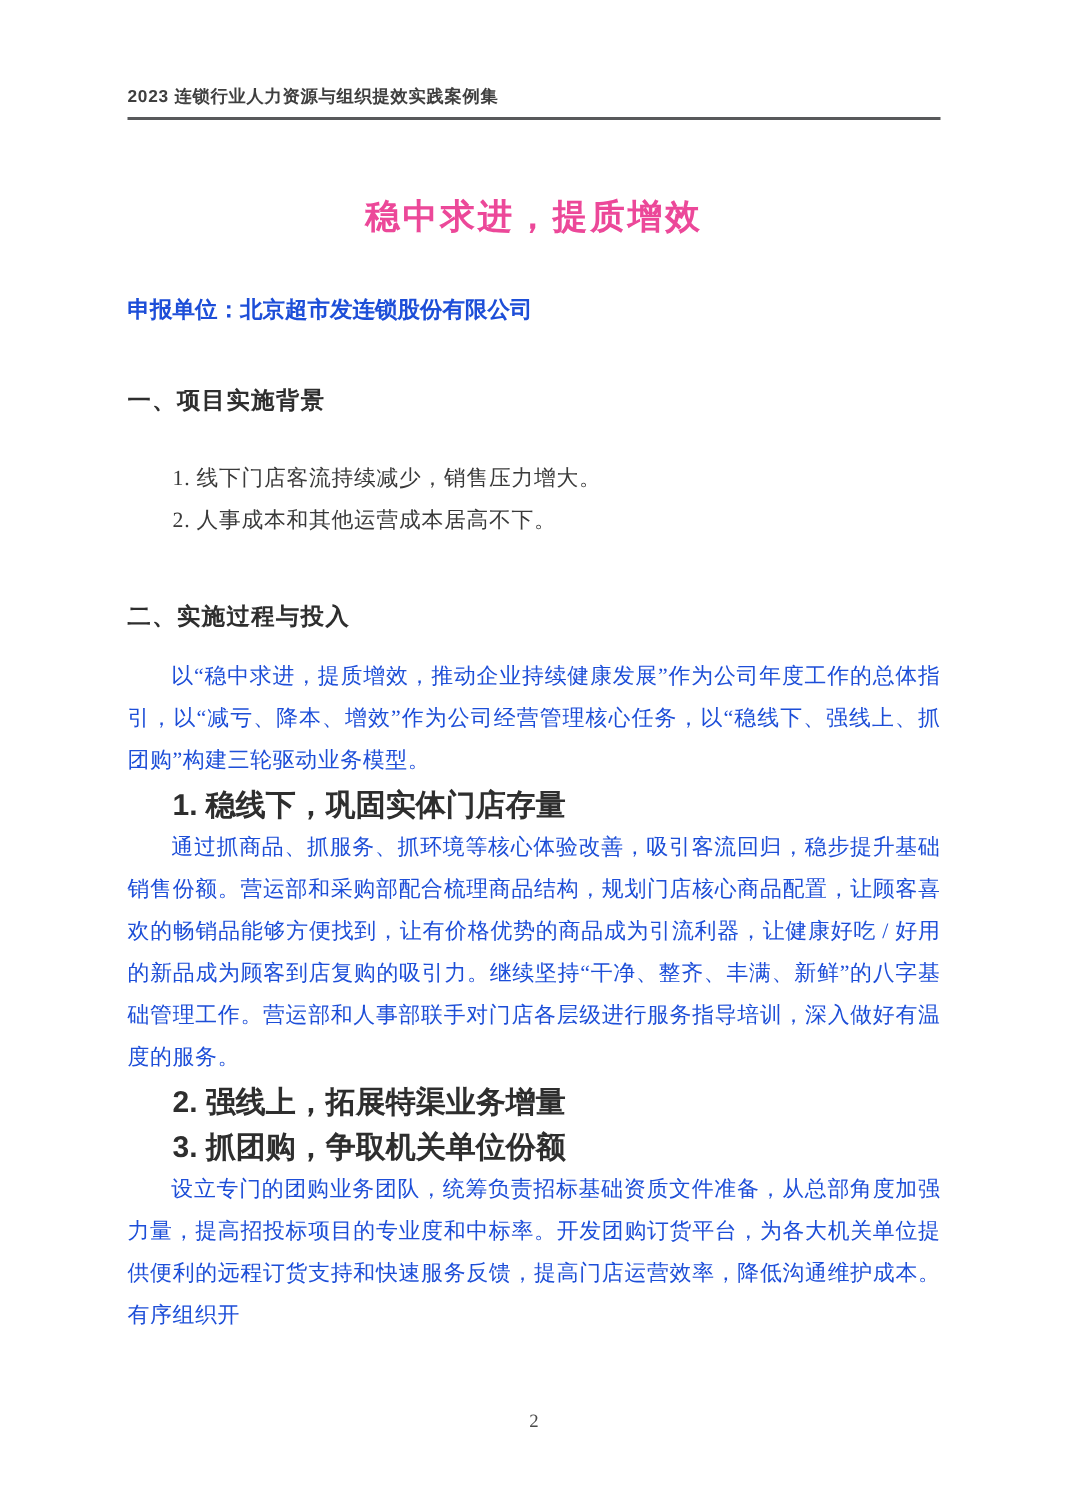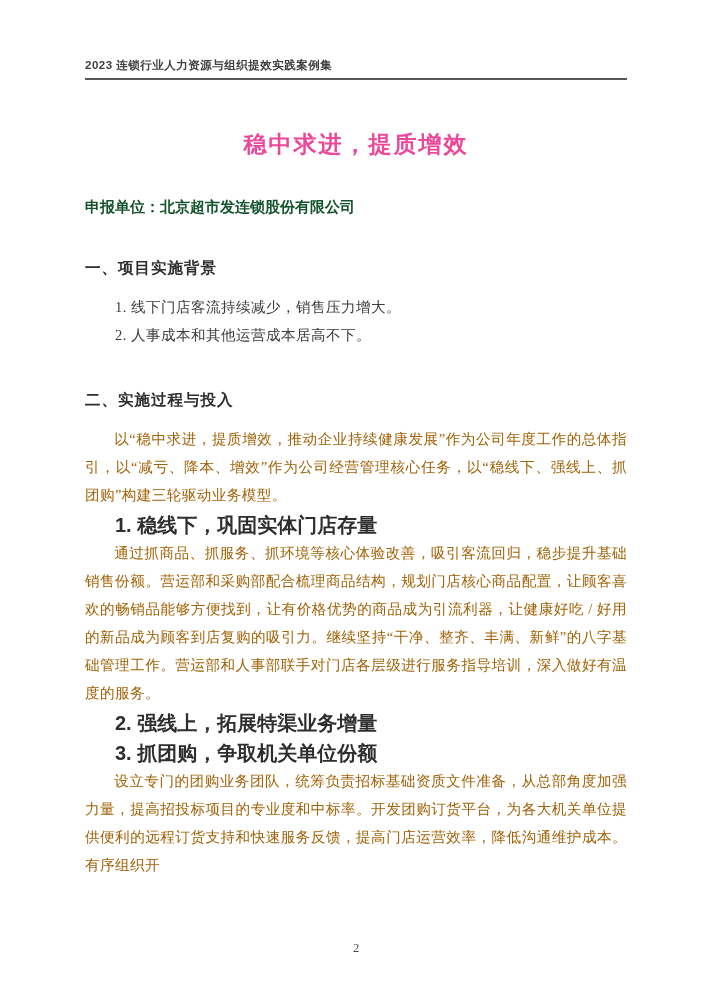--- a/index.html
+++ b/index.html
@@ -48,54 +48,54 @@
     color: #ec4899;
     letter-spacing: 2px;
   }
   
   .applicant {
     margin: 36px 0 0 0;
     font-family: "Liberation Sans", "DejaVu Sans", sans-serif;
     font-weight: 700;
     font-size: 15px;
     line-height: 21px;
-    color: #14532d;
+    color: #1d4ed8;
   }
   
   .sec-heading {
     margin: 40px 0 0 0;
     font-family: "Liberation Sans", "DejaVu Sans", sans-serif;
     font-weight: 700;
     font-size: 15.5px;
     line-height: 22px;
     color: #2e2e2e;
     letter-spacing: 1px;
   }
   .sec-heading.second {
   }
   
   .plain-list {
-    margin: 14px 0 0 0;
+    margin: 26px 0 0 0;
   }
   .plain-list .li {
     padding-left: 30px;
     font-size: 14.5px;
     line-height: 28px;
     color: #3a3a3a;
     letter-spacing: 0.5px;
   }
   
   .body-para {
     margin: 14px 15px 0 0;
     width: 542px;
     font-size: 14.6px;
     line-height: 28px;
     text-align: justify;
     text-indent: 2em;
-    color: #a16207;
+    color: #1d4ed8;
     letter-spacing: 0.4px;
   }
   .body-para.tight {
     margin-top: 0;
   }
   
   .sub-heading {
     margin: 2px 0 0 0;
     padding-left: 30px;
     font-family: "Liberation Sans", "DejaVu Sans", sans-serif;

